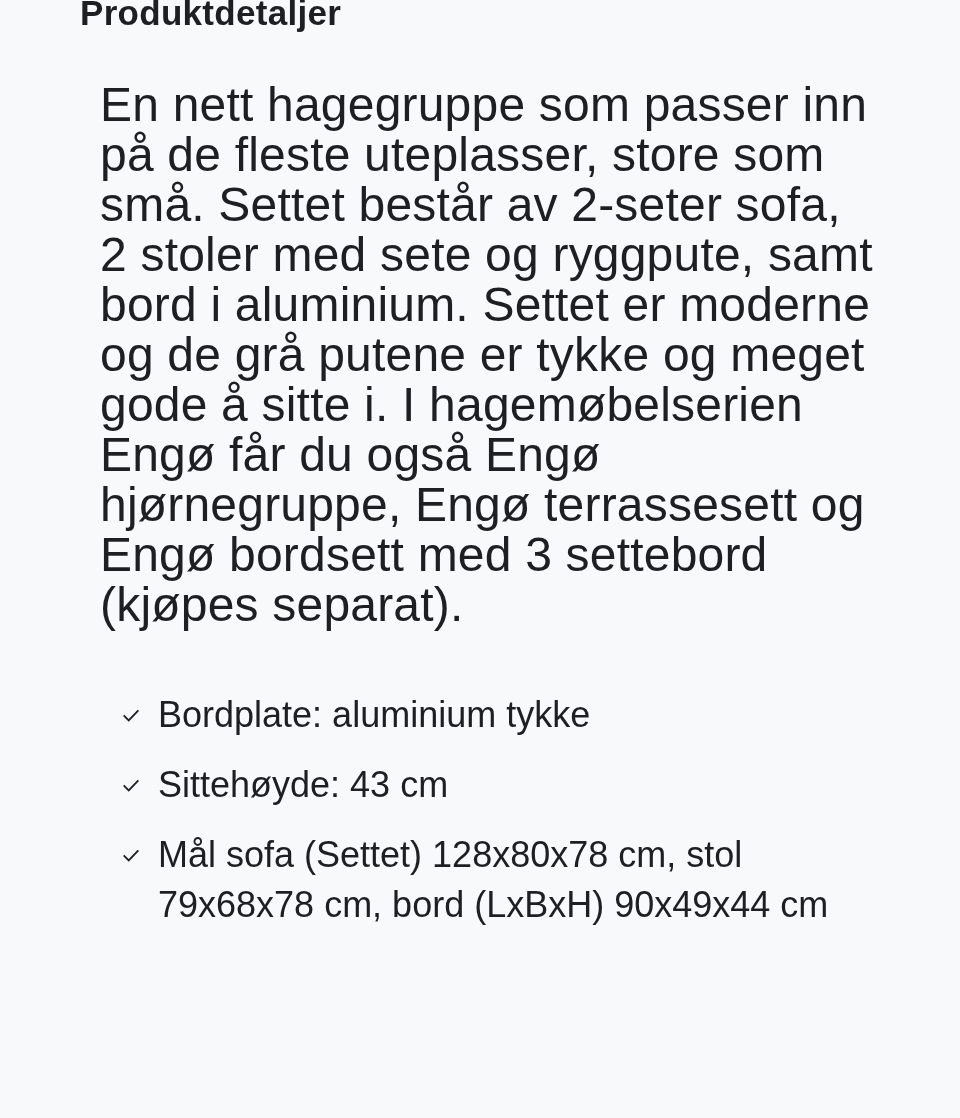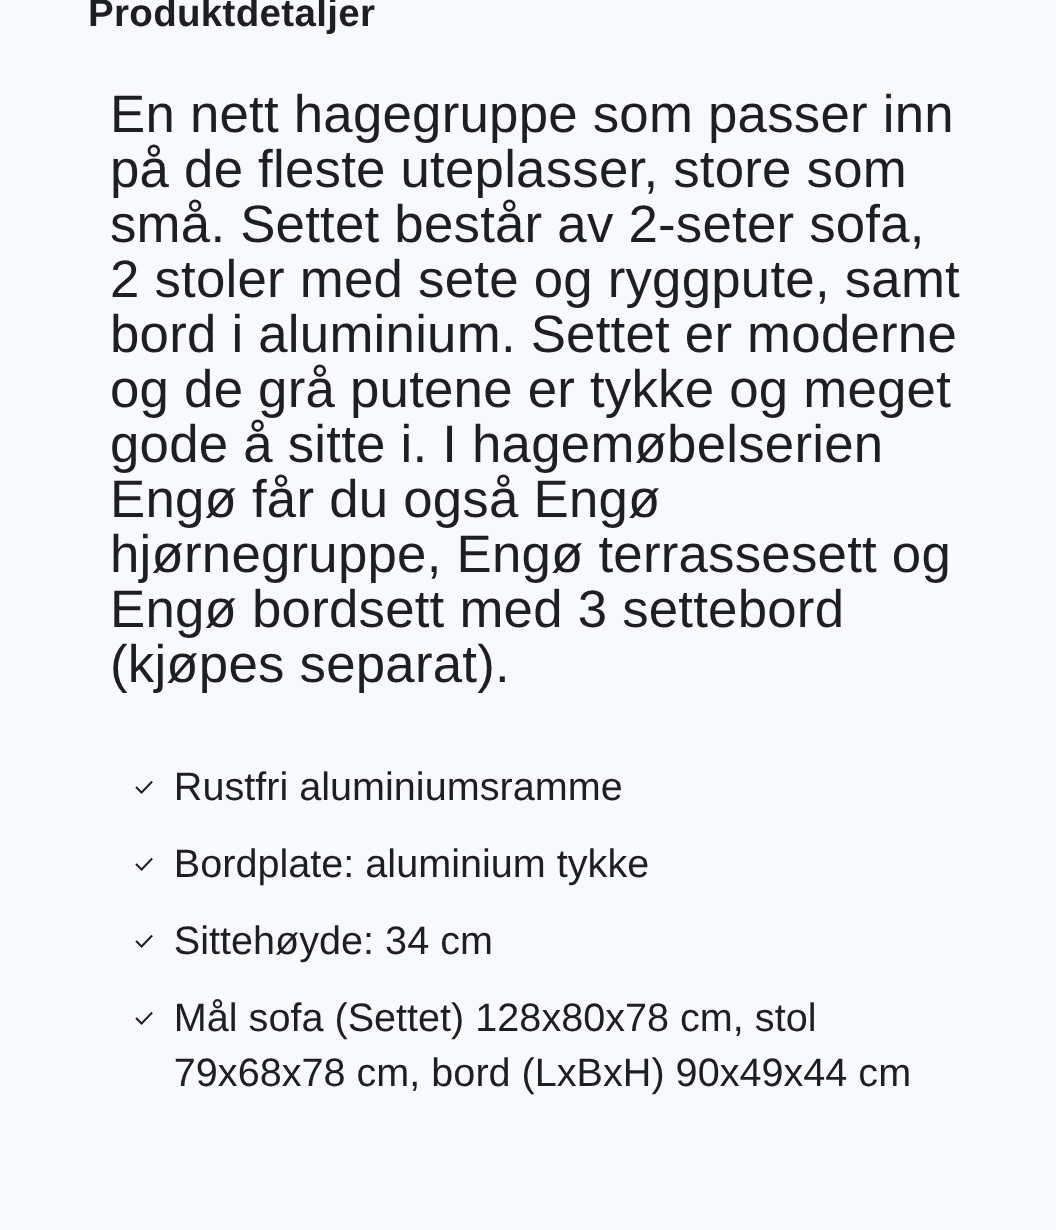--- a/index.html
+++ b/index.html
@@ -42,37 +42,29 @@
 
 <p class="desc">En nett hagegruppe som passer inn på de fleste uteplasser, store som små. Settet består av 2-seter sofa, 2 stoler med sete og ryggpute, samt bord i aluminium. Settet er moderne og de grå putene er tykke og meget gode å sitte i. I hagemøbelserien Engø får du også Engø hjørnegruppe, Engø terrassesett og Engø bordsett med 3 settebord (kjøpes separat).</p>
 
 <ul class="features">
   <li>
     <span class="check">
       <svg viewBox="0 0 24 24">
           <path d="M4 12.5l5.5 5.5L20 7" fill="none" stroke="#1e1f22" stroke-width="2"></path>
         </svg>
     </span>
-    <span>Rustfri aluminiumsramme</span>
-  </li>
-  <li>
-    <span class="check">
-      <svg viewBox="0 0 24 24">
-          <path d="M4 12.5l5.5 5.5L20 7" fill="none" stroke="#1e1f22" stroke-width="2"></path>
-        </svg>
-    </span>
     <span>Bordplate: aluminium tykke</span>
   </li>
   <li>
     <span class="check">
       <svg viewBox="0 0 24 24">
           <path d="M4 12.5l5.5 5.5L20 7" fill="none" stroke="#1e1f22" stroke-width="2"></path>
         </svg>
     </span>
-    <span>Sittehøyde: 34 cm</span>
+    <span>Sittehøyde: 43 cm</span>
   </li>
   <li>
     <span class="check">
       <svg viewBox="0 0 24 24">
           <path d="M4 12.5l5.5 5.5L20 7" fill="none" stroke="#1e1f22" stroke-width="2"></path>
         </svg>
     </span>
     <span>Mål sofa (Settet) 128x80x78 cm, stol 79x68x78 cm, bord (LxBxH) 90x49x44 cm</span>
   </li>
 </ul>

